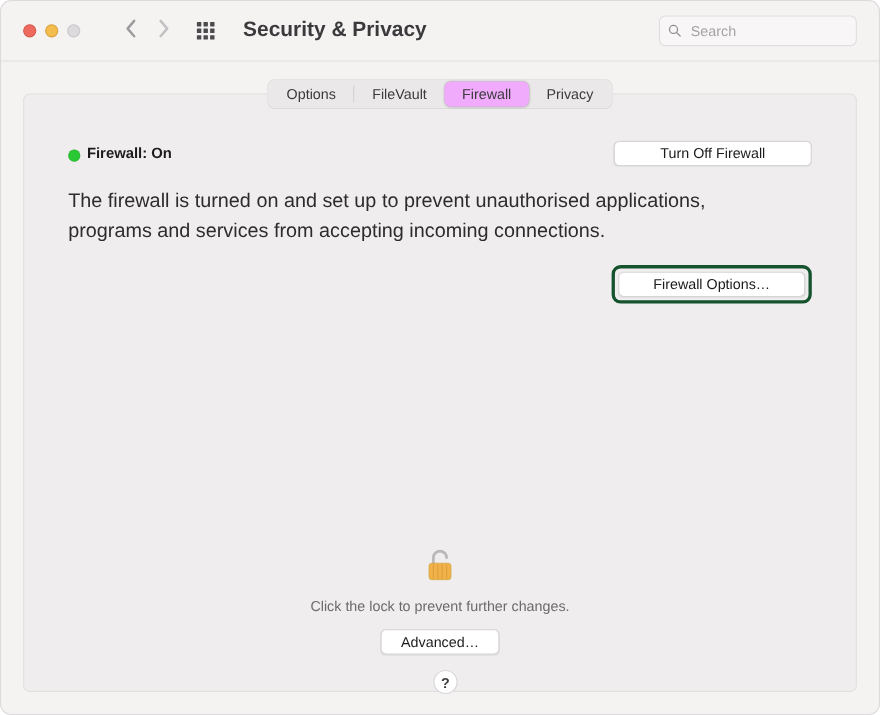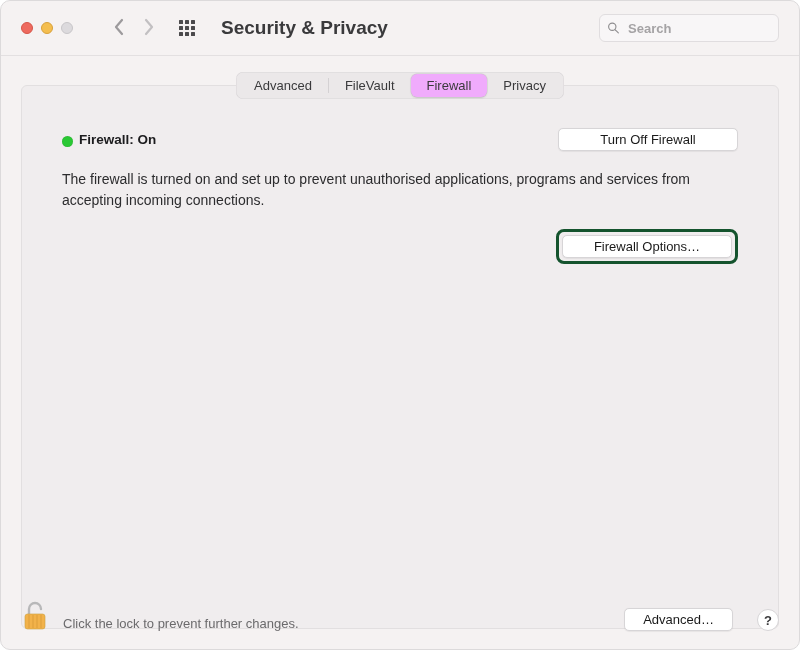--- a/index.html
+++ b/index.html
@@ -70,21 +70,20 @@
     }
     .search-input {
       width: 100%;
       height: 28px;
       border: 1px solid #e0dddf;
       border-radius: 6px;
       background: #f8f6f7;
       padding-left: 28px;
       font-size: 13px;
       color: #444;
-      font-weight: bold;
     }
     .search-input::placeholder { color: #a5a3a5; }
     .search-icon {
       position: absolute;
       left: 8px; top: 50%;
       transform: translateY(-50%);
       width: 13px; height: 13px;
       color: #8f8e90;
     }
 
@@ -157,21 +156,21 @@
       padding: 3px 18px;
       font-size: 13px;
       color: #1a1a1a;
       cursor: pointer;
       box-shadow: 0 0.5px 1px rgba(0,0,0,0.06);
       white-space: nowrap;
     }
 
     .desc {
       margin-top: 18px;
-      font-size: 14px;
+      font-size: 18px;
       line-height: 1.5;
       color: #2c2c2e;
       max-width: 640px;
     }
 
     .options-row {
       display: flex;
       justify-content: flex-end;
       margin-top: 18px;
     }
@@ -180,22 +179,23 @@
       border-radius: 8px;
       padding: 3px;
       display: inline-block;
     }
 
     
     .footer {
       position: absolute;
       left: 20px; right: 20px; bottom: 18px;
       display: flex;
-      align-items: flex-end;
+      align-items: center;
       gap: 14px;
+      flex-direction: column;
     }
     .lock-icon { width: 28px; height: 30px; }
     .footer-text { font-size: 13px; color: #6b6a6c; flex: 1; }
     .help-btn {
       width: 22px; height: 22px;
       border: 1px solid #d7d5d7;
       background: #ffffff;
       border-radius: 50%;
       display: flex; align-items: center; justify-content: center;
       font-size: 13px; font-weight: 600; color: #3a3a3c;
@@ -243,21 +243,21 @@
       <svg class="search-icon" viewBox="0 0 16 16">
         <circle cx="6.5" cy="6.5" r="4.5" stroke="currentColor" stroke-width="1.4" fill="none"></circle>
         <line x1="10.2" y1="10.2" x2="14" y2="14" stroke="currentColor" stroke-width="1.4" stroke-linecap="round"></line>
       </svg>
       <input class="search-input" type="text" placeholder="Search" style="">
     </div>
   </div>
 
   <div class="tabs-row">
     <div class="seg">
-      <div class="seg-item">Advanced</div>
+      <div class="seg-item">Options</div>
       <div class="seg-sep"></div>
       <div class="seg-item">FileVault</div>
       <div class="seg-item active">Firewall</div>
       <div class="seg-item">Privacy</div>
     </div>
   </div>
 
   <div class="content-wrap">
     <div class="panel">
 

